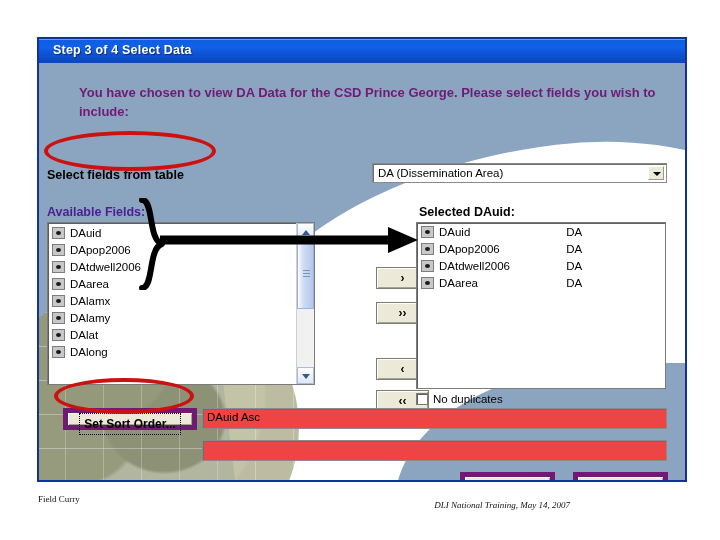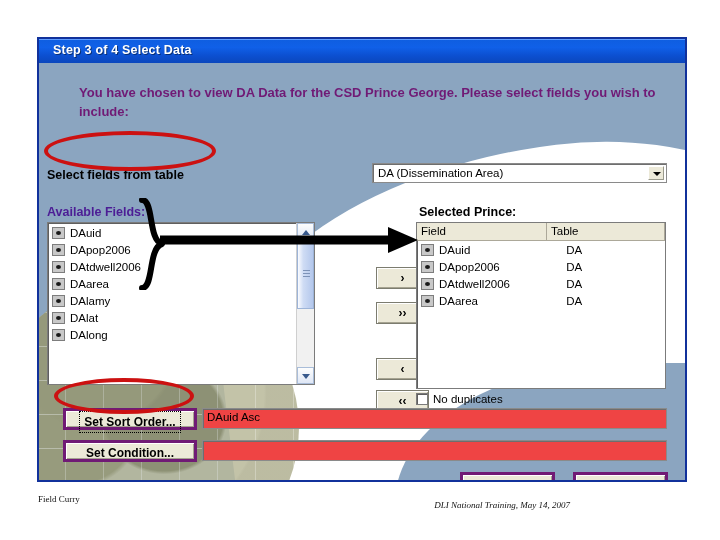--- a/index.html
+++ b/index.html
@@ -180,21 +180,21 @@
   
   #nodup{position:absolute;left:377px;top:330px;font-size:11.5px;color:#000;}
   #nodup .cb{
     display:inline-block;width:12px;height:12px;background:#fff;
     border:1px solid #7b7b7b;box-sizing:border-box;vertical-align:-2px;margin-right:5px;
     box-shadow:inset 1px 1px 0 #5f5f5f;
   }
 
   
   .bigbtn{
-    position:absolute;background:#ece9d8;border:3px solid #701a75;box-sizing:border-box;
+    position:absolute;background:#ece9d8;border:5px solid #701a75;box-sizing:border-box;
     box-shadow:inset 1px 1px 0 #ffffff, inset -1px -1px 0 #a6a391;
     font-size:12px;font-weight:bold;color:#000;text-align:center;
   }
   #sortbtn{left:24px;top:345px;width:134px;height:22px;line-height:20px;}
   #sortbtn span{border:1px dotted #000;display:inline-block;padding:0 4px;}
   #condbtn{left:24px;top:377px;width:134px;height:22px;line-height:20px;}
   .txtbox{
     position:absolute;background:#ef4444;border:1px solid #8a8a8a;box-sizing:border-box;
     box-shadow:inset 1px 1px 0 #6e6e6e;font-size:11.5px;color:#000;padding:2px 0 0 4px;
   }
@@ -246,28 +246,29 @@
         <div id="lbl-select-from">Select fields from table</div>
 
         <div id="combo">
           <div class="val">DA (Dissemination Area)</div>
           <div class="arrow">
               <i></i>
             </div>
         </div>
 
         <div id="lbl-available">Available Fields:</div>
-        <div id="lbl-selected">Selected Prince:</div>
+        <div id="lbl-selected">Selected DAuid:</div>
 
         <div id="avail">
           <ul id="avail-list">
               <li><span class="fic"></span><span>DAuid</span></li>
               <li><span class="fic"></span><span>DApop2006</span></li>
               <li><span class="fic"></span><span>DAtdwell2006</span></li>
               <li><span class="fic"></span><span>DAarea</span></li>
+              <li><span class="fic"></span><span>DAlamx</span></li>
               <li><span class="fic"></span><span>DAlamy</span></li>
               <li><span class="fic"></span><span>DAlat</span></li>
               <li><span class="fic"></span><span>DAlong</span></li>
             </ul>
           <div id="sb">
             <div class="sbbtn up">
                 <i></i>
               </div>
             <div id="sbthumb">
                 <u></u>
@@ -277,24 +278,20 @@
               </div>
           </div>
         </div>
 
         <div class="xbtn" id="x1">›</div>
         <div class="xbtn" id="x2">››</div>
         <div class="xbtn" id="x3">‹</div>
         <div class="xbtn" id="x4">‹‹</div>
 
         <div id="sel">
-          <div class="hdr">
-            <div>Field</div>
-            <div>Table</div>
-          </div>
           <div class="rows" id="sel-rows">
               <div class="rw">
                 <div class="f"><span class="fic"></span><span>DAuid</span></div>
                 <div class="t">DA</div>
               </div>
               <div class="rw">
                 <div class="f"><span class="fic"></span><span>DApop2006</span></div>
                 <div class="t">DA</div>
               </div>
               <div class="rw">
@@ -310,23 +307,20 @@
 
         <div id="nodup">
           <span class="cb"></span><span>No duplicates</span>
         </div>
 
         <div class="bigbtn" id="sortbtn">
           <span>Set Sort Order...</span>
         </div>
         <div class="txtbox" id="sorttxt">DAuid Asc</div>
 
-        <div class="bigbtn" id="condbtn">
-          <span>Set Condition...</span>
-        </div>
         <div class="txtbox" id="condtxt"></div>
 
         <div class="bigbtn" id="backbtn">Back</div>
         <div class="bigbtn" id="nextbtn">Next</div>
 
       </div>
     </div>
   </div>
 
   <div class="ellipse" id="el1"></div>

